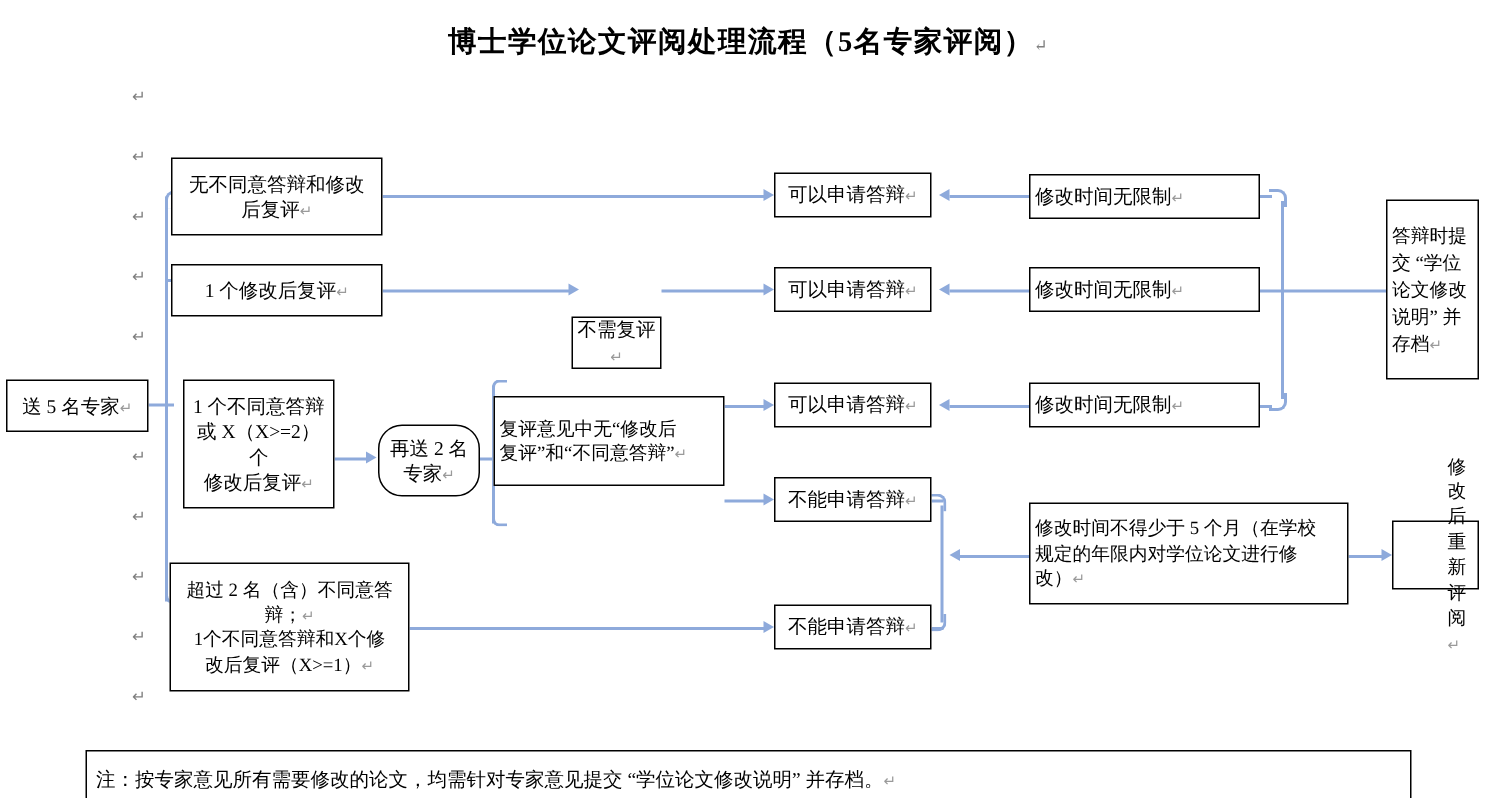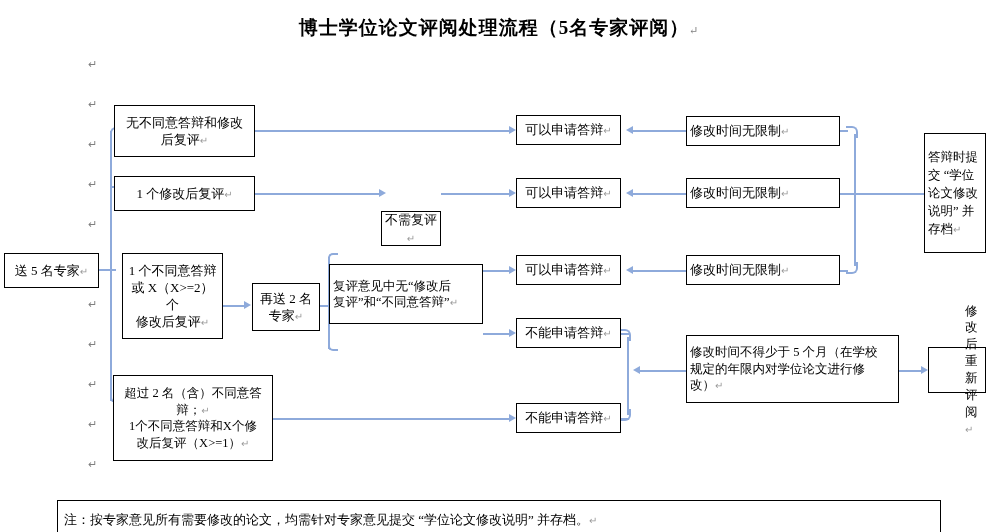--- a/index.html
+++ b/index.html
@@ -165,21 +165,21 @@
 
   <div class="box" style="left:113px;top:362px;width:160px;height:86px;">
     <span class="txt" style="font-size:12.5px;">
       <span>超过 2 名（含）不同意答</span><br>
       <span>辩；</span><span class="pil">↵</span><br>
       <span>1个不同意答辩和X个修</span><br>
       <span>改后复评（X&gt;=1）</span><span class="pil">↵</span>
     </span>
   </div>
 
-  <div class="box" style="left:252px;top:270px;width:68px;height:48px;">
+  <div class="box" style="left:252px;top:270px;width:68px;height:48px;border-radius:16px;">
     <span class="txt">
       <span>再送 2 名</span><br>
       <span>专家</span><span class="pil">↵</span>
     </span>
   </div>
 
   <div class="box" style="left:381px;top:163px;width:60px;height:35px;margin-top:35px;">
     <span class="txt"><span>不需复评</span><span class="pil">↵</span></span>
   </div>
 

